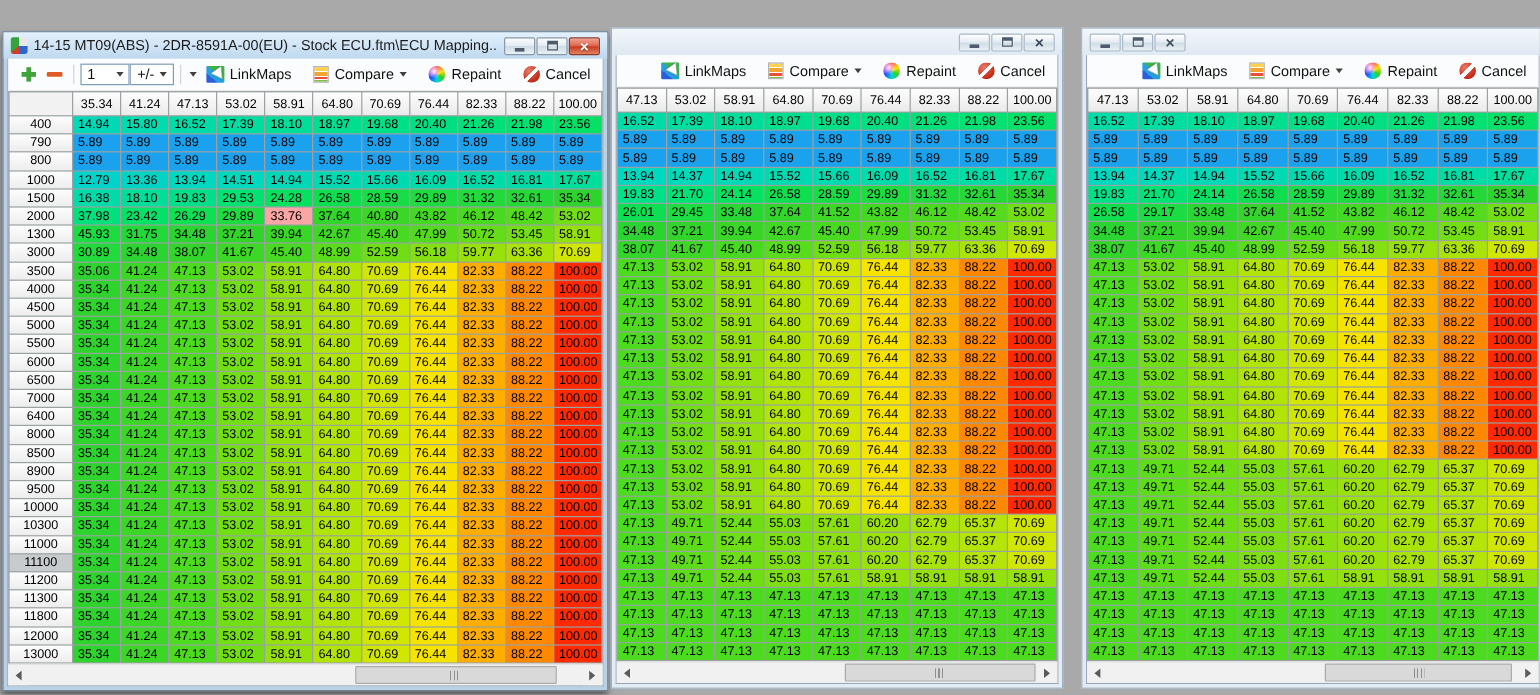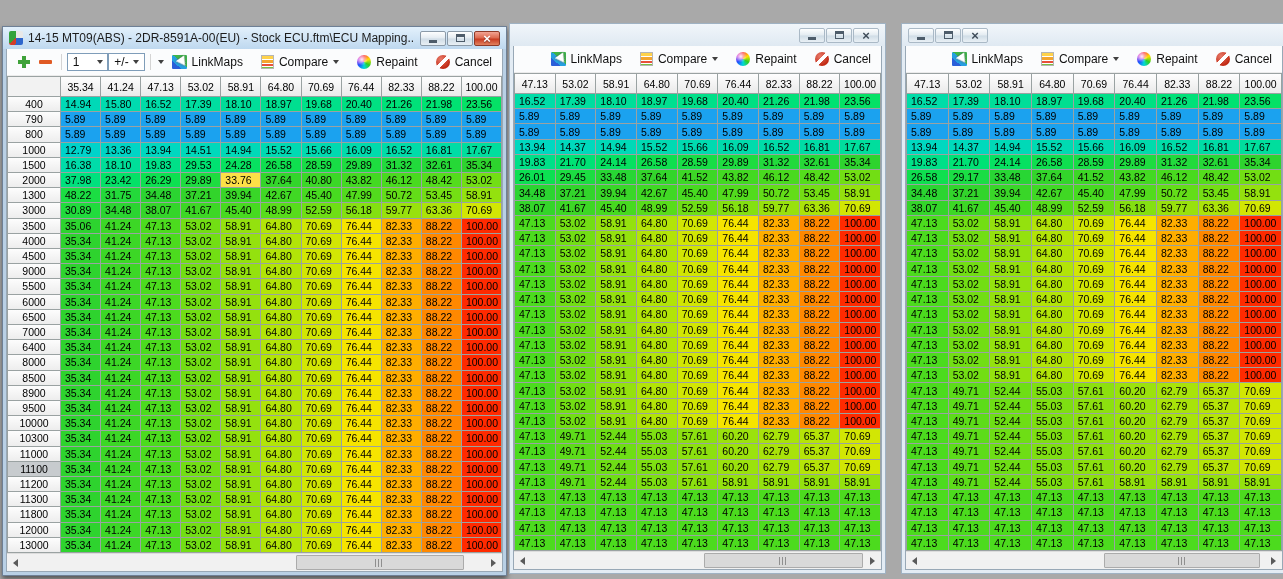--- a/index.html
+++ b/index.html
@@ -233,29 +233,29 @@
           <div class="cell" style="background:rgb(24,221,70)">28.59</div>
           <div class="cell" style="background:rgb(30,220,64)">29.89</div>
           <div class="cell" style="background:rgb(34,218,60)">31.32</div>
           <div class="cell" style="background:rgb(38,216,55)">32.61</div>
           <div class="cell" style="background:rgb(46,211,46)">35.34</div>
           <div class="rhcell">2000</div>
           <div class="cell" style="background:rgb(0,225,126)">37.98</div>
           <div class="cell" style="background:rgb(4,225,103)">23.42</div>
           <div class="cell" style="background:rgb(13,224,81)">26.29</div>
           <div class="cell" style="background:rgb(30,220,64)">29.89</div>
-          <div class="cell" style="background:#fde047">33.76</div>
+          <div class="cell" style="background:#fca5a5">33.76</div>
           <div class="cell" style="background:rgb(51,213,43)">37.64</div>
           <div class="cell" style="background:rgb(59,215,39)">40.80</div>
           <div class="cell" style="background:rgb(67,217,34)">43.82</div>
           <div class="cell" style="background:rgb(73,218,31)">46.12</div>
           <div class="cell" style="background:rgb(84,220,28)">48.42</div>
           <div class="cell" style="background:rgb(114,222,20)">53.02</div>
           <div class="rhcell">1300</div>
-          <div class="cell" style="background:rgb(27,221,67)">48.22</div>
+          <div class="cell" style="background:rgb(27,221,67)">45.93</div>
           <div class="cell" style="background:rgb(35,217,58)">31.75</div>
           <div class="cell" style="background:rgb(43,212,49)">34.48</div>
           <div class="cell" style="background:rgb(50,212,43)">37.21</div>
           <div class="cell" style="background:rgb(57,214,40)">39.94</div>
           <div class="cell" style="background:rgb(64,216,36)">42.67</div>
           <div class="cell" style="background:rgb(71,218,32)">45.40</div>
           <div class="cell" style="background:rgb(82,219,29)">47.99</div>
           <div class="cell" style="background:rgb(99,221,24)">50.72</div>
           <div class="cell" style="background:rgb(116,222,20)">53.45</div>
           <div class="cell" style="background:rgb(148,225,14)">58.91</div>
@@ -300,21 +300,21 @@
           <div class="cell" style="background:rgb(60,215,38)">41.24</div>
           <div class="cell" style="background:rgb(76,219,30)">47.13</div>
           <div class="cell" style="background:rgb(114,222,20)">53.02</div>
           <div class="cell" style="background:rgb(148,225,14)">58.91</div>
           <div class="cell" style="background:rgb(178,228,8)">64.80</div>
           <div class="cell" style="background:rgb(210,230,4)">70.69</div>
           <div class="cell" style="background:rgb(246,228,0)">76.44</div>
           <div class="cell" style="background:rgb(255,174,0)">82.33</div>
           <div class="cell" style="background:rgb(255,136,0)">88.22</div>
           <div class="cell" style="background:rgb(255,42,0)">100.00</div>
-          <div class="rhcell">9000</div>
+          <div class="rhcell">5000</div>
           <div class="cell" style="background:rgb(46,211,46)">35.34</div>
           <div class="cell" style="background:rgb(60,215,38)">41.24</div>
           <div class="cell" style="background:rgb(76,219,30)">47.13</div>
           <div class="cell" style="background:rgb(114,222,20)">53.02</div>
           <div class="cell" style="background:rgb(148,225,14)">58.91</div>
           <div class="cell" style="background:rgb(178,228,8)">64.80</div>
           <div class="cell" style="background:rgb(210,230,4)">70.69</div>
           <div class="cell" style="background:rgb(246,228,0)">76.44</div>
           <div class="cell" style="background:rgb(255,174,0)">82.33</div>
           <div class="cell" style="background:rgb(255,136,0)">88.22</div>

